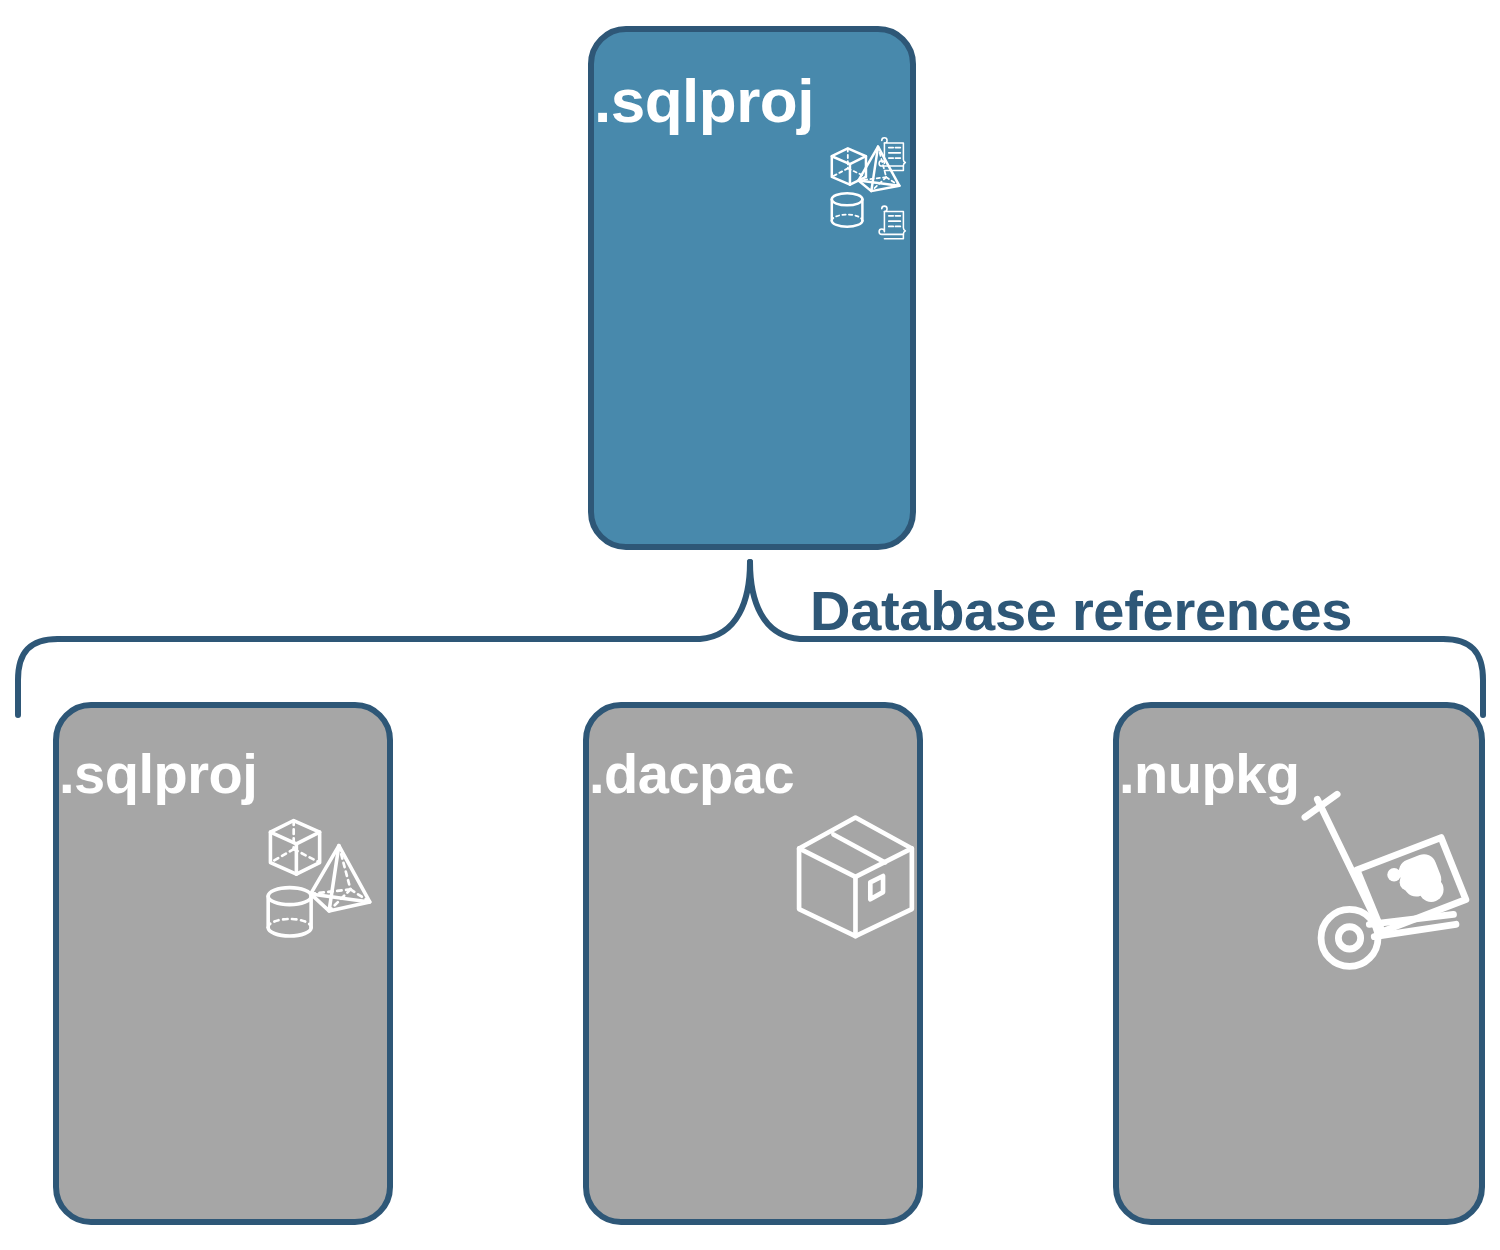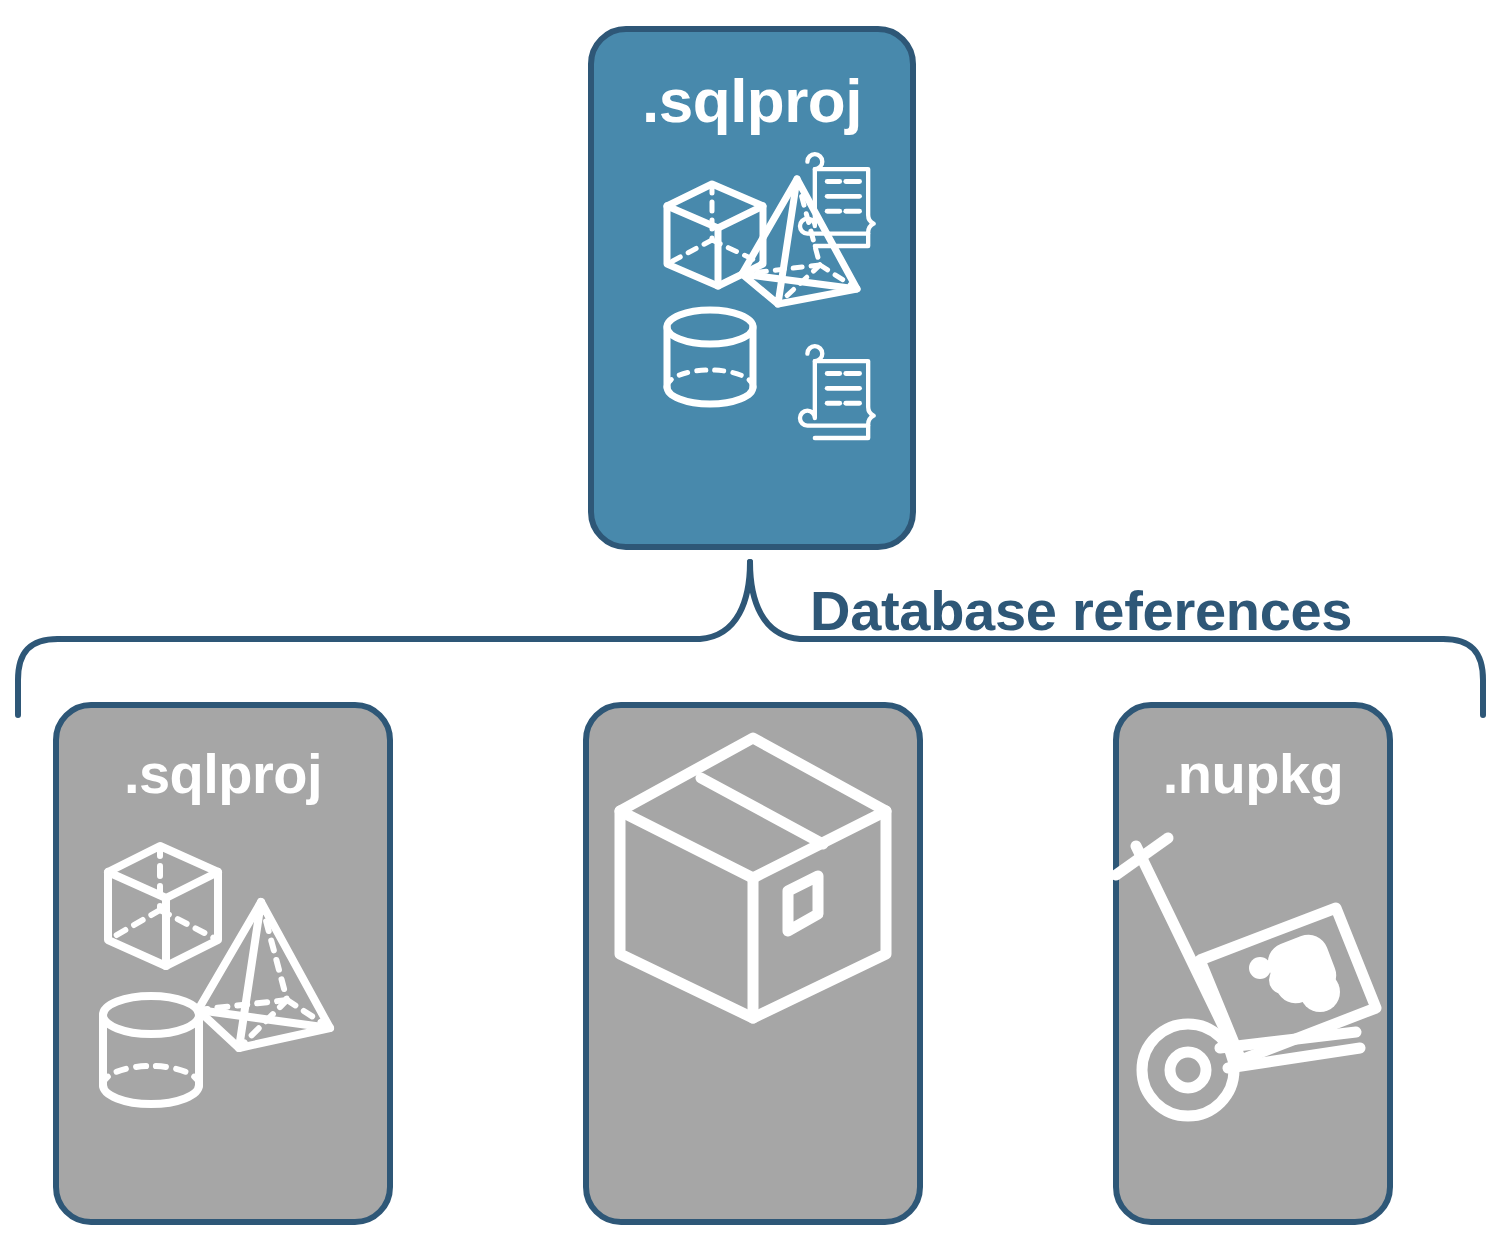--- a/index.html
+++ b/index.html
@@ -22,22 +22,21 @@
     height: 1250px;
   }
 
   
   .card {
     position: absolute;
     box-sizing: border-box;
     border-radius: 38px;
     border: 6px solid #2e5777;
     display: flex;
-    flex-direction: column;
-    align-items: center;
+    flex-direction: row;
   }
   .card.primary {
     background: #4889ac;
   }
   .card.secondary {
     background: #a6a6a6;
   }
 
   .card-title {
     color: #ffffff;
@@ -75,21 +74,21 @@
   }
   #card-dacpac {
     left: 583px;
     top: 702px;
     width: 340px;
     height: 523px;
   }
   #card-nupkg {
     left: 1113px;
     top: 702px;
-    width: 280px;
+    width: 372px;
     height: 523px;
   }
   .card.secondary .card-title {
     font-size: 56px;
     margin-top: 38px;
   }
   .card.secondary .icon-area {
     position: relative;
     width: 290px;
     height: 300px;
@@ -250,20 +249,21 @@
             <path d="M25 265 A48 19 0 0 0 121 265"></path>
             <path d="M25 265 A48 19 0 0 1 121 265" stroke-dasharray="10 10" stroke-width="6"></path>
           </g>
 
         </g>
       </svg>
     </div>
   </div>
 
   <div class="card secondary" id="card-dacpac">
+    <div class="card-title">.dacpac</div>
 
     <div class="icon-area">
       <svg class="icon-svg" viewBox="0 0 290 300">
         <g fill="none" stroke="#ffffff" stroke-width="11" stroke-linecap="round" stroke-linejoin="round">
 
           <path d="M145 12 L278 85 L278 228 L145 292 L12 228 L12 85 Z"></path>
 
           <path d="M12 85 L145 152 L278 85"></path>
 
           <path d="M145 152 L145 292"></path>

